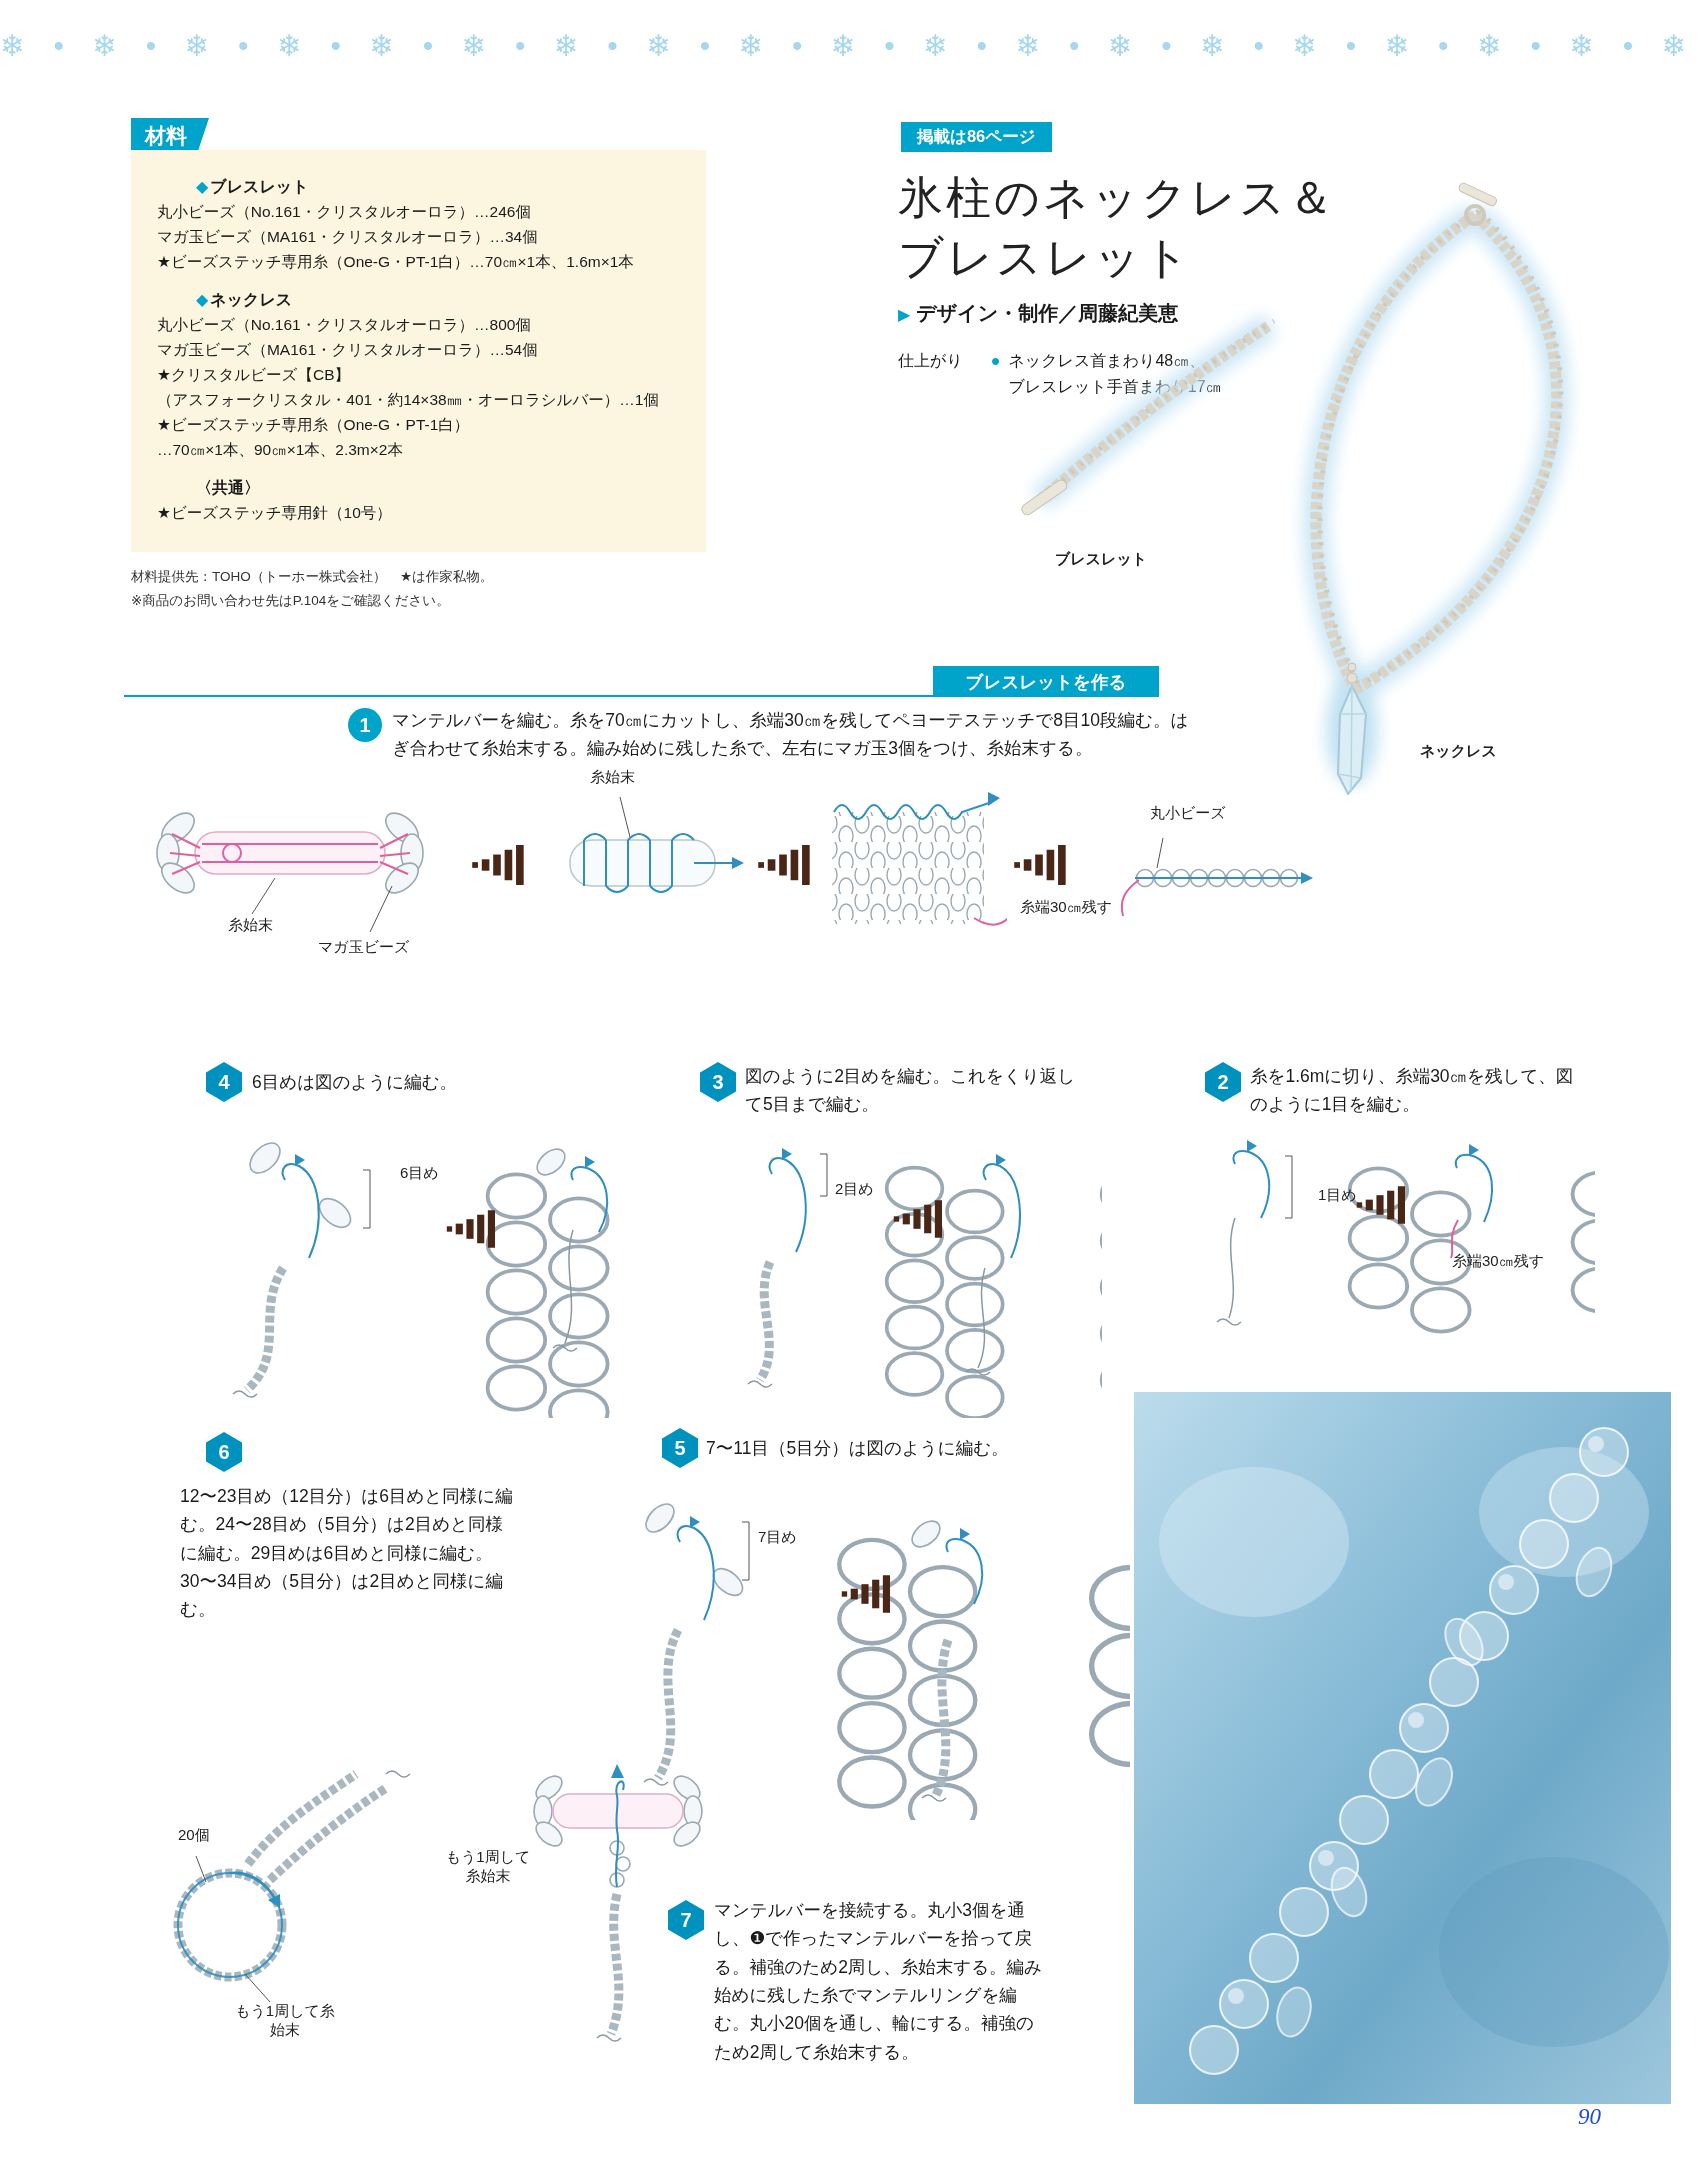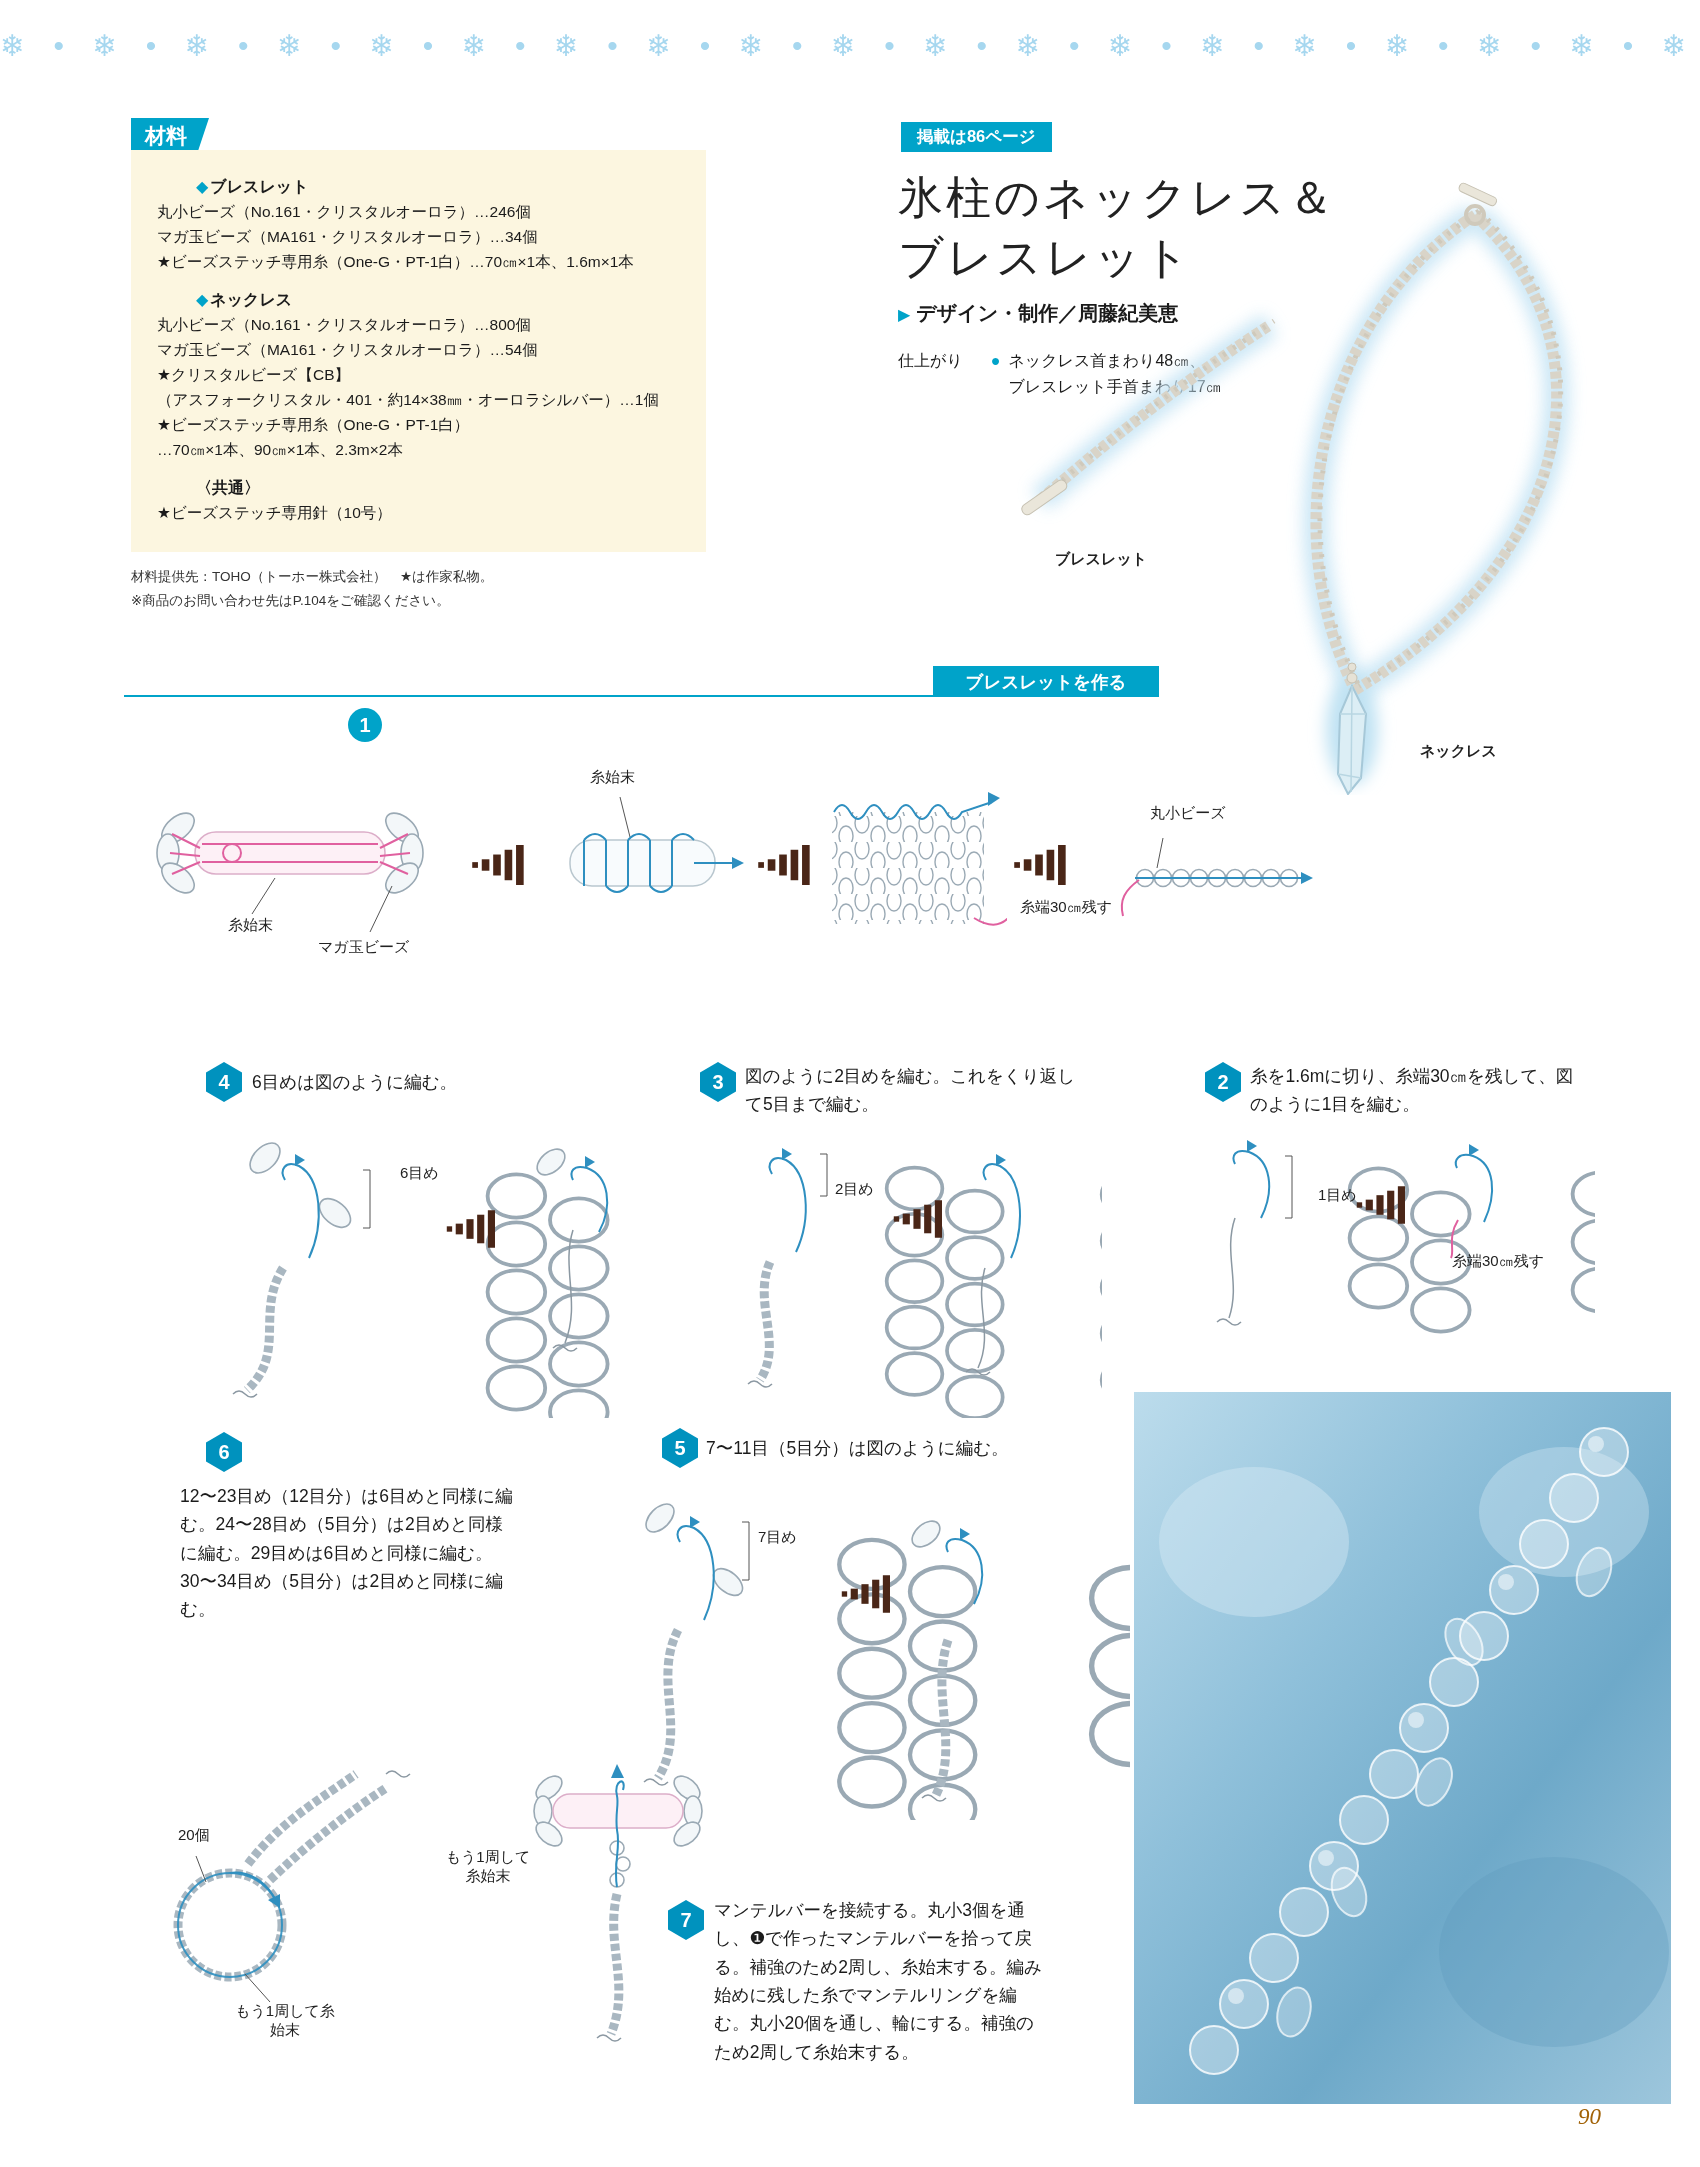--- a/index.html
+++ b/index.html
@@ -33,21 +33,21 @@
   
   .cbadge{width:34px;height:34px;border-radius:50%;background:#00a3c9;color:#fff;display:flex;
           align-items:center;justify-content:center;font-size:20px;font-weight:bold;}
   .hex{width:36px;height:40px;background:#0092be;color:#fff;display:flex;align-items:center;justify-content:center;
        font-size:20px;font-weight:bold;clip-path:polygon(50% 0,100% 26%,100% 74%,50% 100%,0 74%,0 26%);}
   .steptext{font-size:17.5px;line-height:1.62;}
   .dlabel{font-size:15px;color:#222;white-space:nowrap;}
   .dlabel.wrap{white-space:normal;text-align:center;}
   .photolabel{font-size:15px;font-weight:bold;color:#222;}
   .pageno{left:1578px;top:2104px;font-family:"Liberation Serif","DejaVu Serif",serif;
-          font-style:italic;font-size:23px;color:#a16207;}
+          font-style:italic;font-size:23px;color:#1d4ed8;}
   
   .thB{fill:none;stroke:#2e8fc0;stroke-width:2;}
   .thP{fill:none;stroke:#e0609f;stroke-width:2;}
   .strand{fill:none;stroke:#a9b7c1;stroke-width:9;stroke-dasharray:7 3;}
   .wave{fill:none;stroke:#8b98a2;stroke-width:1.5;}
   .ldr{fill:none;stroke:#555;stroke-width:1;}
 </style>
 </head>
 <body>
 
@@ -165,20 +165,21 @@
   </svg>
   <div class="abs photolabel" style="left:1055px;top:550px;">ブレスレット</div>
   <div class="abs photolabel" style="left:1420px;top:742px;">ネックレス</div>
 
   <div class="abs secline"></div>
   <div class="abs secbar">ブレスレットを作る</div>
 
   <div class="abs cbadge" style="left:348px;top:708px;">
       <span>1</span>
     </div>
+  <div class="abs steptext" style="left:392px;top:706px;width:800px;">マンテルバーを編む。糸を70㎝にカットし、糸端30㎝を残してペヨーテステッチで8目10段編む。はぎ合わせて糸始末する。編み始めに残した糸で、左右にマガ玉3個をつけ、糸始末する。</div>
 
   <svg class="abs" style="left:140px;top:788px;" width="315" height="175">
     <g fill="#f3f7f9" stroke="#9aa9b4" stroke-width="1.6">
       <ellipse cx="38" cy="40" rx="19" ry="11" transform="rotate(-40 38 40)"></ellipse>
       <ellipse cx="28" cy="65" rx="19" ry="11" transform="rotate(-90 28 65)"></ellipse>
       <ellipse cx="38" cy="90" rx="19" ry="11" transform="rotate(40 38 90)"></ellipse>
       <ellipse cx="262" cy="40" rx="19" ry="11" transform="rotate(40 262 40)"></ellipse>
       <ellipse cx="272" cy="65" rx="19" ry="11" transform="rotate(90 272 65)"></ellipse>
       <ellipse cx="262" cy="90" rx="19" ry="11" transform="rotate(-40 262 90)"></ellipse>
     </g>

